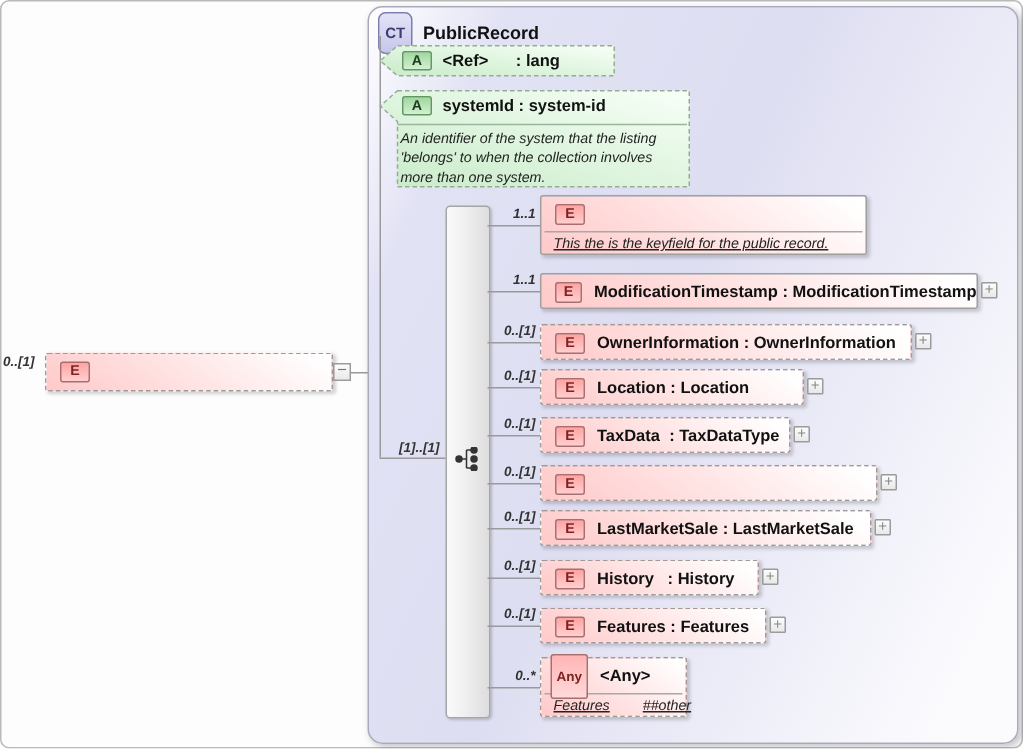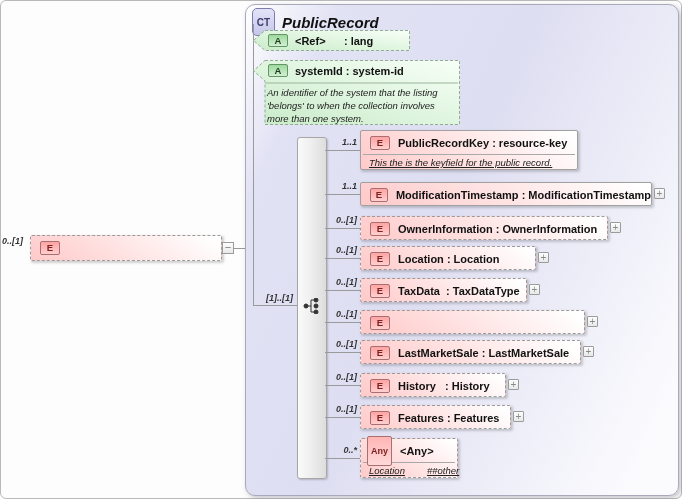--- a/index.html
+++ b/index.html
@@ -10,21 +10,21 @@
   
   .ct-box{position:absolute;left:245px;top:4px;width:432px;height:490px;
           border:1px solid #a9a9b9;border-radius:10px;
           background:linear-gradient(115deg,#ffffff 0%,#e2e2f5 14%,#dedef2 45%,#fbfbfe 92%);
           box-shadow:2px 2px 5px rgba(90,90,110,.35);}
   .ct-header{position:absolute;left:252px;top:8px;display:flex;align-items:center;gap:7px;}
   .badge{display:inline-flex;align-items:center;justify-content:center;
          font-weight:bold;box-sizing:border-box;}
   .badge-ct{width:23px;height:28px;border:1px solid #7c7cae;border-radius:5px;
             background:linear-gradient(#e3e3f7,#c6c6ea);color:#3c3c6e;font-size:10px;}
-  .ct-title{font-weight:bold;font-size:15px;color:#111;font-style:italic;}
+  .ct-title{font-weight:bold;font-size:12px;color:#111;}
 
   
   .line{position:absolute;background:transparent;}
   .hline{border-top:1px solid #9a9a9a;height:0;}
   .vline{border-left:1px solid #9a9a9a;width:0;}
 
   
   .attr{position:absolute;}
   .attr svg{position:absolute;left:0;top:0;overflow:visible;}
   .attr .attr-content{position:absolute;left:15px;top:0;height:21px;display:flex;align-items:center;gap:7px;}
@@ -171,21 +171,20 @@
         <circle cx="13" cy="14" r="2"></circle>
     </g>
   </svg>
 </div>
 
 <div class="line hline c0"></div>
 <span class="card k0">1..1</span>
 <div class="elbox r0">
   <div class="el-head">
     <span class="badge badge-e">E</span>
-    <span class="el-label">PublicRecordKey : resource-key</span>
   </div>
   <div class="divider"></div>
   <div class="el-note">This the is the keyfield for the public record.</div>
 </div>
 
 <div class="line hline c1"></div>
 <span class="card k1">1..1</span>
 <div class="elbox r1">
   <div class="el-head">
     <span class="badge badge-e">E</span>
@@ -265,16 +264,16 @@
 
 <div class="line hline c9"></div>
 <span class="card k9">0..*</span>
 <div class="elbox dashed r9">
   <div class="el-head" style="padding-left:6px;">
     <span class="badge badge-any">Any</span>
     <span class="el-label">&lt;Any&gt;</span>
   </div>
   <div class="divider"></div>
   <div class="el-note ns-row">
-    <span>Location</span>
+    <span>Features</span>
     <span>##other</span>
   </div>
 </div>
 
 </body></html>

